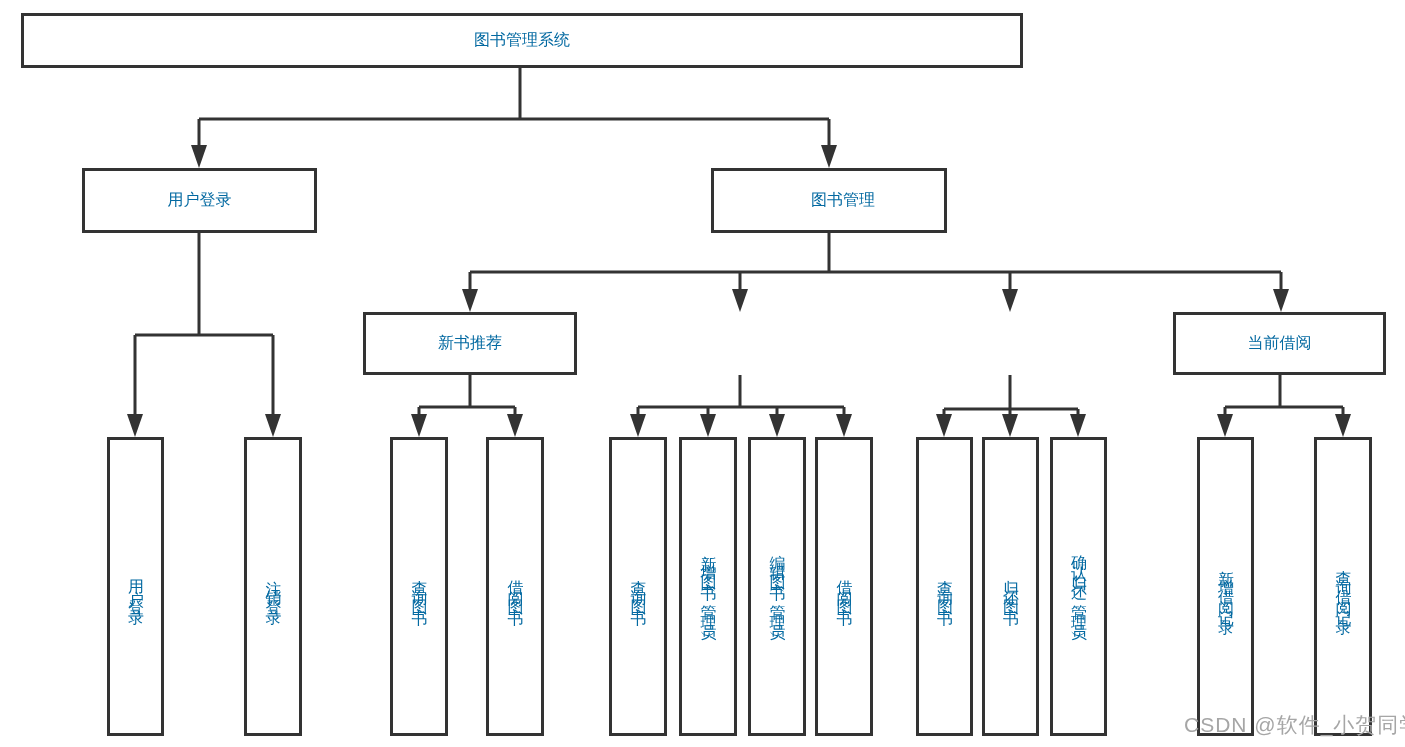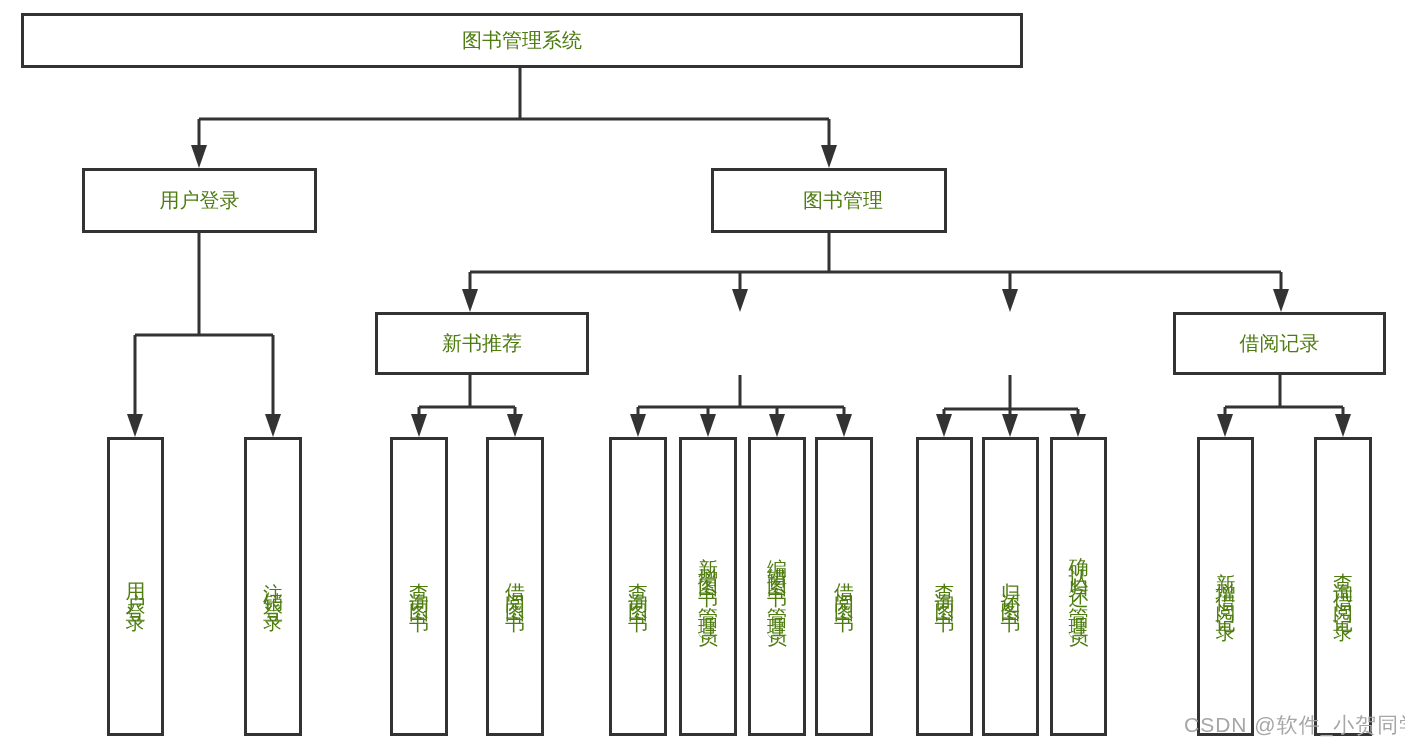--- a/index.html
+++ b/index.html
@@ -18,22 +18,22 @@
     pointer-events: none;
   }
   .box {
     position: absolute;
     box-sizing: border-box;
     border: 3px solid #333333;
     background: #ffffff;
     display: flex;
     align-items: center;
     justify-content: center;
-    color: #4d7c0f;
-    font-size: 20px;
+    color: #0369a1;
+    font-size: 16px;
     text-align: center;
   }
   .vbox {
     writing-mode: vertical-rl;
     text-orientation: mixed;
     letter-spacing: 10px;
     line-height: 1.05;
   }
   .watermark {
     position: absolute;
@@ -96,22 +96,22 @@
       <polygon points="1225,437 1217,414 1233,414"></polygon>
       <polygon points="1343,437 1335,414 1351,414"></polygon>
     </g>
   </svg>
 
   <div class="box" style="left:21px; top:13px; width:1002px; height:55px;">图书管理系统</div>
 
   <div class="box" style="left:82px; top:168px; width:235px; height:65px;">用户登录</div>
   <div class="box" style="left:711px; top:168px; width:236px; height:65px;padding-left:28px;">图书管理</div>
 
-  <div class="box" style="left:363px; top:312px; width:214px; height:63px;margin-left:12px;">新书推荐</div>
-  <div class="box" style="left:1173px; top:312px; width:213px; height:63px;">借阅记录</div>
+  <div class="box" style="left:363px; top:312px; width:214px; height:63px;">新书推荐</div>
+  <div class="box" style="left:1173px; top:312px; width:213px; height:63px;">当前借阅</div>
 
   <div class="box vbox" style="left:107px; top:437px; width:57px; height:299px;">用户登录</div>
   <div class="box vbox" style="left:244px; top:437px; width:58px; height:299px;">注销登录</div>
 
   <div class="box vbox" style="left:390px; top:437px; width:58px; height:299px;">查询图书</div>
   <div class="box vbox" style="left:486px; top:437px; width:58px; height:299px;">借阅图书</div>
 
   <div class="box vbox" style="left:609px; top:437px; width:58px; height:299px;">查询图书</div>
   <div class="box vbox" style="left:679px; top:437px; width:58px; height:299px;">新增图书（管理员）</div>
   <div class="box vbox" style="left:748px; top:437px; width:58px; height:299px;">编辑图书（管理员）</div>

